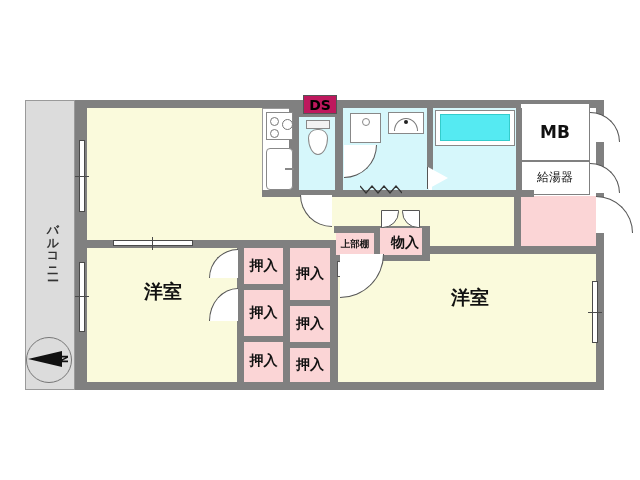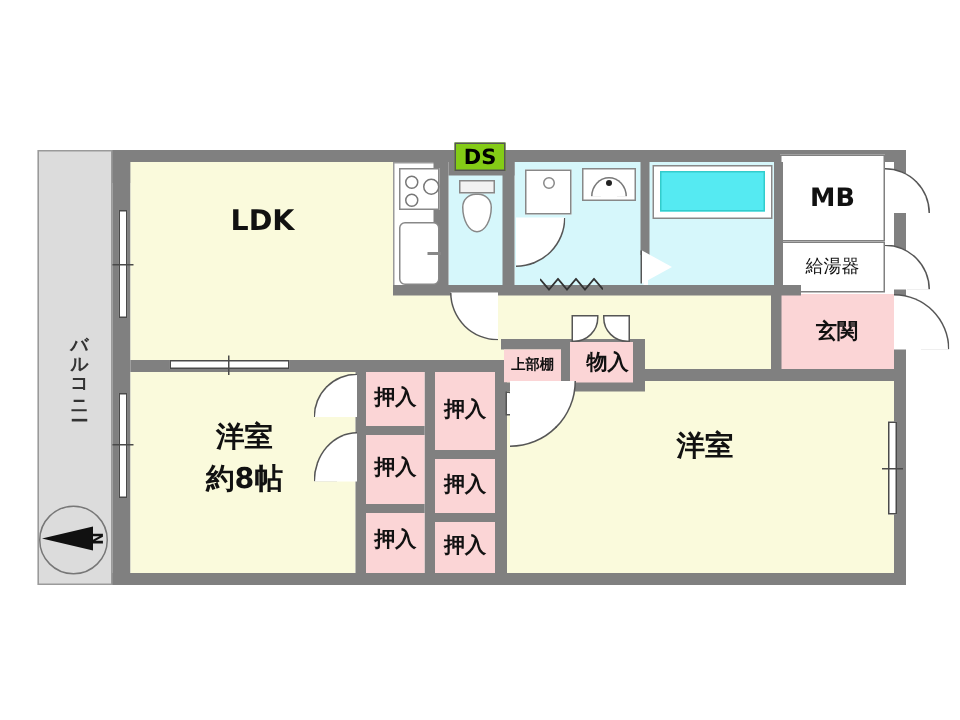--- a/index.html
+++ b/index.html
@@ -30,21 +30,21 @@
   
   .lbl{position:absolute;color:#111;font-weight:bold;text-align:center;
        line-height:1.18;white-space:pre-line;letter-spacing:0px;}
   .lbl-room{font-size:17px;}
   .lbl-mid{font-size:14px;font-weight:bold;}
   .lbl-sm{font-size:12px;font-weight:normal;}
   .lbl-xs{font-size:9.5px;font-weight:bold;}
   .vert{writing-mode:vertical-rl;text-orientation:upright;font-size:12px;
         font-weight:bold;color:#333;letter-spacing:1px;}
 
-  .boxlabel{background:#84cc16;border:1px solid #555;display:flex;
+  .boxlabel{background:#be185d;border:1px solid #555;display:flex;
             align-items:center;justify-content:center;font-weight:bold;}
 
   
   .fix{position:absolute;box-sizing:border-box;border:1px solid #888;background:#fff;}
   .fix-r{border-radius:4px;}
   .burner{position:absolute;border:1px solid #777;border-radius:50%;background:#fff;}
   
   .arc{position:absolute;box-sizing:border-box;border:1px solid #555;background:#fff;}
 
   
@@ -93,21 +93,20 @@
 
   <div class="b wet" style="left:299px;top:116px;width:39px;height:76px;"></div>
 
   <div class="b wet" style="left:343px;top:108px;width:86px;height:84px;"></div>
 
   <div class="b wet" style="left:432px;top:108px;width:88px;height:84px;"></div>
 
   <div class="b white" style="left:262px;top:108px;width:35px;height:87px;border:1px solid #9a9a9a;box-sizing:border-box;"></div>
 
   <div class="b closet" style="left:520px;top:196px;width:76px;height:52px;"></div>
-  <div class="lbl lbl-mid" style="left:520px;top:213px;width:76px;">玄関</div>
 
   <div class="b white" style="left:520px;top:103px;width:70px;height:58px;border:1px solid #808080;box-sizing:border-box;"></div>
   <div class="lbl lbl-room" style="left:520px;top:122px;width:70px;">MB</div>
 
   <div class="b white" style="left:520px;top:161px;width:70px;height:34px;border:1px solid #808080;box-sizing:border-box;"></div>
   <div class="lbl lbl-sm" style="left:520px;top:170px;width:70px;">給湯器</div>
 
   <div class="b wall" style="left:87px;top:240px;width:175px;height:8px;"></div>
 
   <div class="b wall" style="left:289px;top:108px;width:10px;height:87px;"></div>
@@ -224,20 +223,18 @@
 
   <div class="win" style="left:79px;top:262px;width:6px;height:70px;"></div>
   <div class="winline" style="left:75px;top:296px;width:14px;height:1px;"></div>
 
   <div class="win" style="left:592px;top:281px;width:6px;height:62px;"></div>
   <div class="winline" style="left:588px;top:312px;width:14px;height:1px;"></div>
 
   <div class="win" style="left:113px;top:240px;width:80px;height:6px;"></div>
   <div class="winline" style="left:152px;top:237px;width:1px;height:13px;"></div>
 
-  <div class="lbl lbl-room" style="left:130px;top:136px;width:90px;font-size:19px;">LDK</div>
 
   <div class="lbl lbl-room" style="left:118px;top:280px;width:90px;font-size:19px;">洋室</div>
-  <div class="lbl lbl-room" style="left:113px;top:308px;width:100px;font-size:19px;">約8帖</div>
 
   <div class="lbl lbl-room" style="left:420px;top:286px;width:100px;font-size:19px;">洋室</div>
 
 </div>
 
 </body></html>

